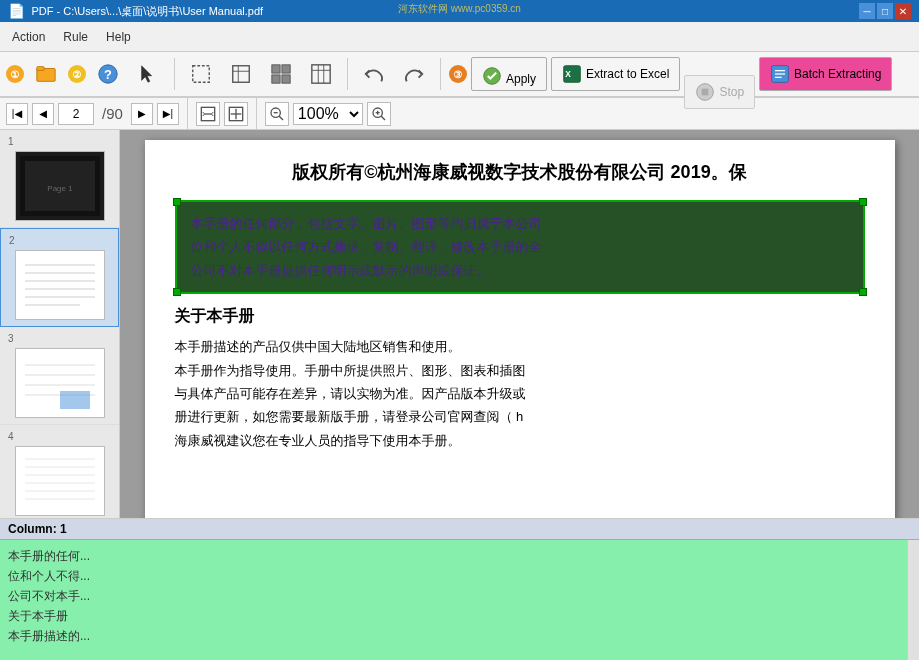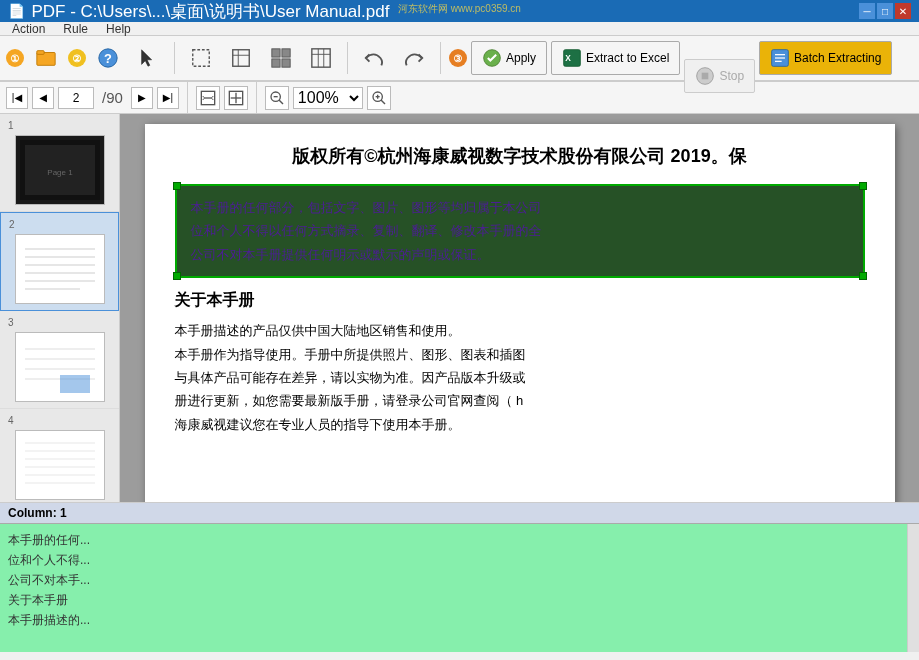--- a/index.html
+++ b/index.html
@@ -10,37 +10,37 @@
       background: #1a6bb5;
       height: 22px;
       display: flex;
       align-items: center;
       padding: 0 8px;
       color: white;
       font-size: 11px;
       justify-content: space-between;
     }
     .titlebar-left { display: flex; align-items: center; gap: 6px; }
-    .titlebar-title { font-size: 17px; color: white; }
+    .titlebar-title { font-size: 11px; color: white; }
     .titlebar-controls { display: flex; gap: 2px; }
     .titlebar-btn {
       width: 16px; height: 16px;
       background: #4a90d9;
       border: none;
       color: white;
       font-size: 10px;
       cursor: pointer;
       display: flex; align-items: center; justify-content: center;
     }
     .titlebar-btn.close { background: #c0392b; }
 
     
     .menubar {
       background: #f0f0f0;
-      height: 14px;
+      height: 30px;
       display: flex;
       align-items: center;
       padding: 0 4px;
       border-bottom: 1px solid #ccc;
       gap: 2px;
     }
     .menu-item {
       padding: 2px 8px;
       font-size: 12px;
       cursor: pointer;
@@ -69,21 +69,21 @@
     }
     .toolbar-btn svg { width: 22px; height: 22px; }
 
     .toolbar-separator {
       width: 1px; height: 32px;
       background: #ccc;
       margin: 0 4px;
     }
 
     .apply-btn {
-      display: flex; align-items: center; gap: 4px;
+      display: flex; align-items: flex-end; gap: 4px;
       padding: 4px 10px;
       background: #f5f5f5;
       border: 1px solid #aaa;
       border-radius: 2px;
       cursor: pointer;
       font-size: 12px;
       height: 34px;
     }
 
     .extract-btn {
@@ -104,21 +104,21 @@
       border-radius: 2px;
       cursor: default;
       font-size: 12px;
       height: 34px;
       color: #aaa;
       margin-top: 36px;
     }
     .batch-btn {
       display: flex; align-items: center; gap: 4px;
       padding: 4px 10px;
-      background: #eab308;
+      background: #ec4899;
       border: 1px solid #aaa;
       border-radius: 2px;
       cursor: pointer;
       font-size: 12px;
       height: 34px;
     }
 
     .circle-badge {
       width: 18px; height: 18px;
       border-radius: 50%;

